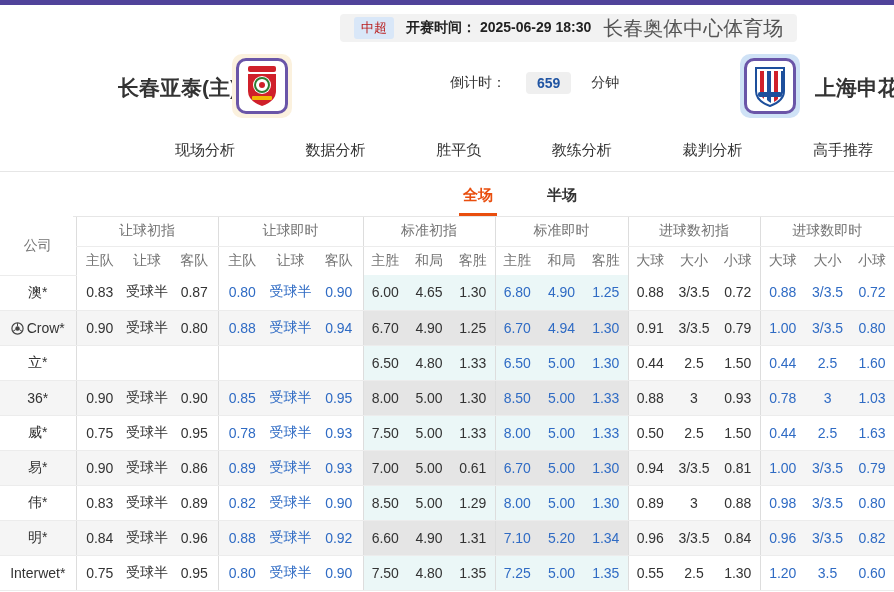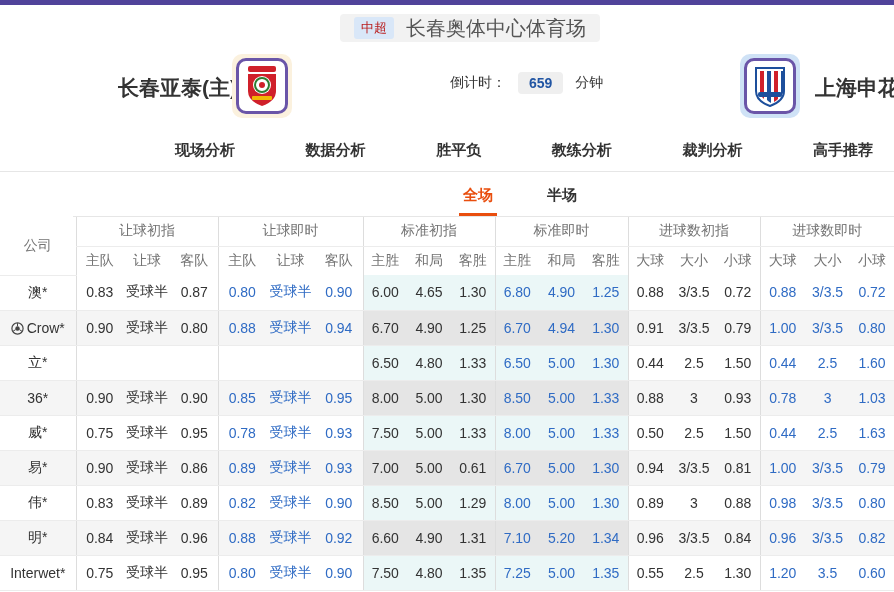--- a/index.html
+++ b/index.html
@@ -18,29 +18,29 @@
   
   .teams { position:relative; height:78px; margin-top:8px; }
   .home-name { position:absolute; left:118px; top:24px; font-size:21px; font-weight:bold; }
   .away-name { position:absolute; left:815px; top:24px; font-size:21px; font-weight:bold; white-space:nowrap; }
   .logo-box { position:absolute; top:4px; width:60px; height:64px; border-radius:10px;
     display:flex; align-items:center; justify-content:center; }
   .home-logo-box { left:232px; background:#fbf1de; }
   .away-logo-box { left:740px; background:#cfe2f6; }
   .logo-inner { width:52px; height:56px; background:#fff; border:3px solid #6a55a8; border-radius:10px;
     display:flex; align-items:center; justify-content:center; }
-  .countdown { position:absolute; left:450px; top:22px; display:flex; align-items:center; gap:12px; font-size:14px; }
+  .countdown { position:absolute; left:450px; top:22px; display:flex; align-items:center; gap:20px; font-size:14px; }
   .countdown-pill { background:#efefef; border-radius:4px; padding:3px 11px; }
   .countdown-pill span { color:#2155a3; font-weight:bold; font-size:14px; }
 
   
   .nav { position:relative; height:44px; border-bottom:1px solid #e6e6e6; }
   .nav-inner { position:absolute; left:175px; top:0; width:698px; height:44px;
     display:flex; align-items:center; justify-content:space-between; }
-  .nav-tab { font-size:15px; font-weight:bold; color:#333; cursor:pointer; }
+  .nav-tab { font-size:15px; font-weight:normal; color:#333; cursor:pointer; }
   .nav-tab.active { background:#e94e0e; color:#fff; border-radius:17px; padding:7px 15px; }
 
   
   .subtabs { height:45px; border-bottom:1px solid #e6e6e6; display:flex; justify-content:center;
     align-items:flex-end; gap:46px; transform:translateX(73px); }
   .subtab { font-size:15px; font-weight:bold; color:#333; padding:0 4px 11px; cursor:pointer; }
   .subtab.active { color:#e94e0e; border-bottom:3px solid #e94e0e; padding-bottom:8px; }
 
   
   table { border-collapse:collapse; table-layout:fixed; width:894px; }
@@ -57,20 +57,21 @@
   .ball-ico { display:inline-block; vertical-align:-2px; margin-right:3px; }
 </style>
 </head>
 <body>
 
 <div class="topbar"></div>
 
 <div class="infobar">
   <div class="infobox">
     <span class="league-badge">中超</span>
+    <span class="kickoff">开赛时间： 2025-06-29 18:30</span>
     <span class="venue">长春奥体中心体育场</span>
   </div>
 </div>
 
 <div class="teams">
   <div class="home-name">长春亚泰(主)</div>
 
   <div class="logo-box home-logo-box">
     <div class="logo-inner">
       <svg width="36" height="42" viewBox="0 0 36 42">

